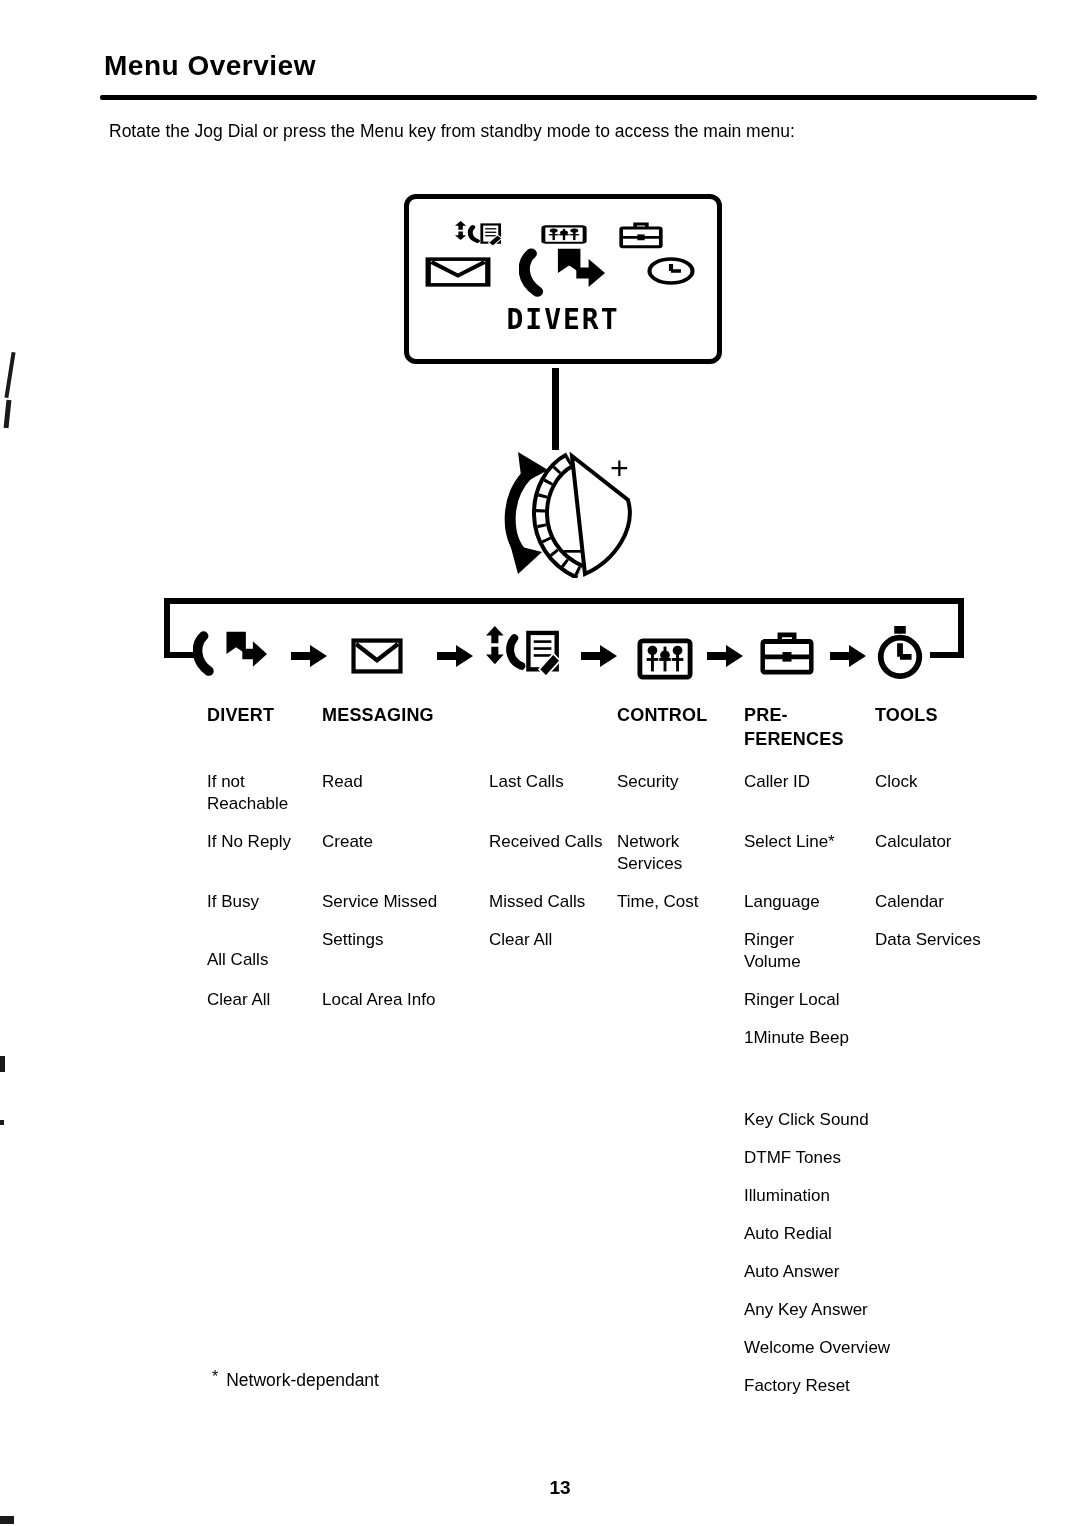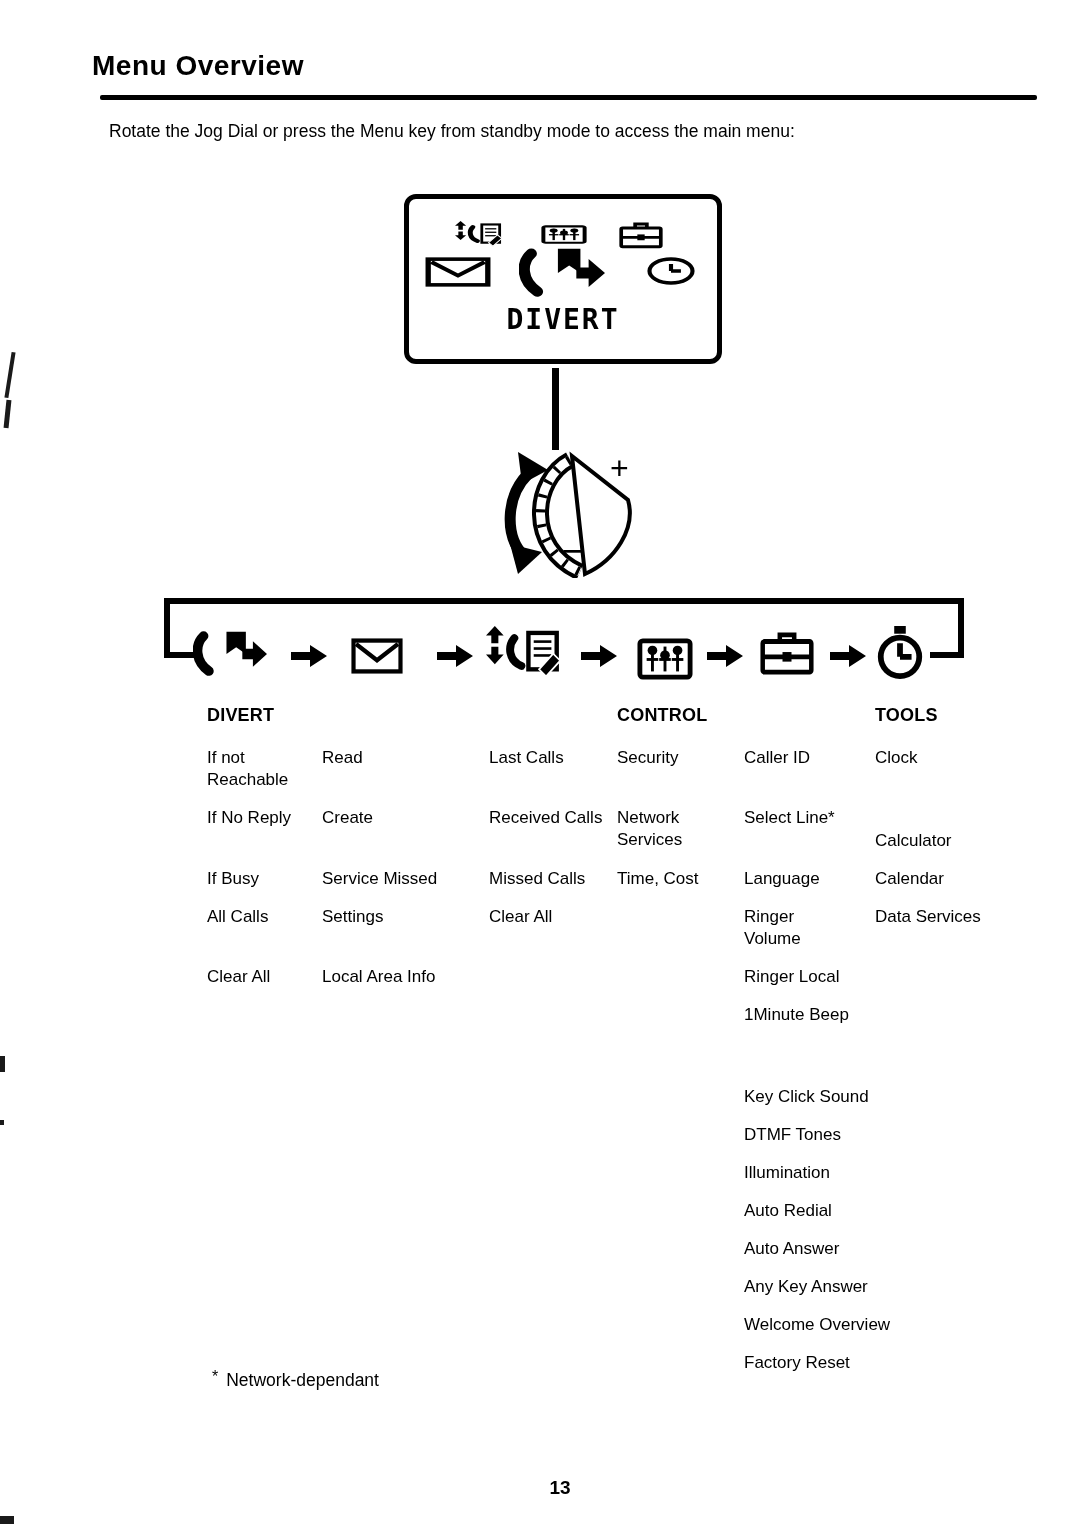--- a/index.html
+++ b/index.html
@@ -2,21 +2,21 @@
 <html><head>
 <meta charset="utf-8">
 <style>
   html,body{margin:0;padding:0;}
   body{
     width:1080px;height:1526px;background:#ffffff;position:relative;
     font-family:"Liberation Sans",sans-serif;color:#000;overflow:hidden;
   }
   .abs{position:absolute;}
   .title{
-    left:92px;top:50px;margin:0;font-size:28px;font-weight:bold;letter-spacing:0.5px;
+    left:104px;top:50px;margin:0;font-size:28px;font-weight:bold;letter-spacing:0.5px;
   }
   .rule{left:100px;top:95px;width:937px;height:5px;background:#000;border-radius:2px;}
   .intro{left:104px;top:116px;margin:5px;font-size:17.5px;width:840px;}
 
   
   .display-box{
     left:404px;top:194px;width:308px;height:160px;border:5px solid #000;border-radius:12px;
   }
   .display-label{
     position:absolute;left:0;right:0;top:104px;text-align:center;
@@ -233,54 +233,57 @@
         </svg>
       </span>
     </div>
 
   <div id="menu-grid" class="abs">
       <div class="menu-header" style="grid-area: 1 / 1;">DIVERT</div>
       <div class="menu-item" style="grid-area: 2 / 1;">If not
 Reachable</div>
       <div class="menu-item" style="grid-area: 3 / 1;">If No Reply</div>
       <div class="menu-item" style="grid-area: 4 / 1;">If Busy</div>
-      <div class="menu-item" style="grid-area: 5 / 1;">All Calls</div>
+      <div class="menu-item" style="grid-area: 5 / 1; margin-top: 20px;">All Calls</div>
       <div class="menu-item" style="grid-area: 6 / 1;">Clear All</div>
+      <div class="menu-header" style="grid-area: 1 / 2;">MESSAGING</div>
       <div class="menu-item" style="grid-area: 2 / 2;">Read</div>
       <div class="menu-item" style="grid-area: 3 / 2;">Create</div>
       <div class="menu-item" style="grid-area: 4 / 2;">Service Missed</div>
       <div class="menu-item" style="grid-area: 5 / 2;">Settings</div>
       <div class="menu-item" style="grid-area: 6 / 2;">Local Area Info</div>
       <div class="menu-item" style="grid-area: 2 / 3;">Last Calls</div>
       <div class="menu-item" style="grid-area: 3 / 3;">Received Calls</div>
       <div class="menu-item" style="grid-area: 4 / 3;">Missed Calls</div>
       <div class="menu-item" style="grid-area: 5 / 3;">Clear All</div>
       <div class="menu-header" style="grid-area: 1 / 4;">CONTROL</div>
       <div class="menu-item" style="grid-area: 2 / 4;">Security</div>
       <div class="menu-item" style="grid-area: 3 / 4;">Network
 Services</div>
       <div class="menu-item" style="grid-area: 4 / 4;">Time, Cost</div>
+      <div class="menu-header" style="grid-area: 1 / 5;">PRE-
+FERENCES</div>
       <div class="menu-item" style="grid-area: 2 / 5;">Caller ID</div>
       <div class="menu-item" style="grid-area: 3 / 5;">Select Line*</div>
       <div class="menu-item" style="grid-area: 4 / 5;">Language</div>
       <div class="menu-item" style="grid-area: 5 / 5;">Ringer
 Volume</div>
       <div class="menu-item" style="grid-area: 6 / 5;">Ringer Local</div>
       <div class="menu-item" style="grid-area: 7 / 5;">1Minute Beep</div>
       <div class="menu-item" style="grid-area: 8 / 5; margin-top: 44px;">Key Click Sound</div>
       <div class="menu-item" style="grid-area: 9 / 5;">DTMF Tones</div>
       <div class="menu-item" style="grid-area: 10 / 5;">Illumination</div>
       <div class="menu-item" style="grid-area: 11 / 5;">Auto Redial</div>
       <div class="menu-item" style="grid-area: 12 / 5;">Auto Answer</div>
       <div class="menu-item" style="grid-area: 13 / 5;">Any Key Answer</div>
       <div class="menu-item" style="grid-area: 14 / 5;">Welcome Overview</div>
       <div class="menu-item" style="grid-area: 15 / 5;">Factory Reset</div>
       <div class="menu-header" style="grid-area: 1 / 6;">TOOLS</div>
       <div class="menu-item" style="grid-area: 2 / 6;">Clock</div>
-      <div class="menu-item" style="grid-area: 3 / 6; margin-top: 23px;">Calculator</div>
+      <div class="menu-item" style="grid-area: 3 / 6;">Calculator</div>
       <div class="menu-item" style="grid-area: 4 / 6;">Calendar</div>
       <div class="menu-item" style="grid-area: 5 / 6;">Data Services</div>
     </div>
 
   <div class="abs footnote">
     <span class="star">*</span><span>Network-dependant</span>
   </div>
 
   <div class="abs pageno">13</div>
 

